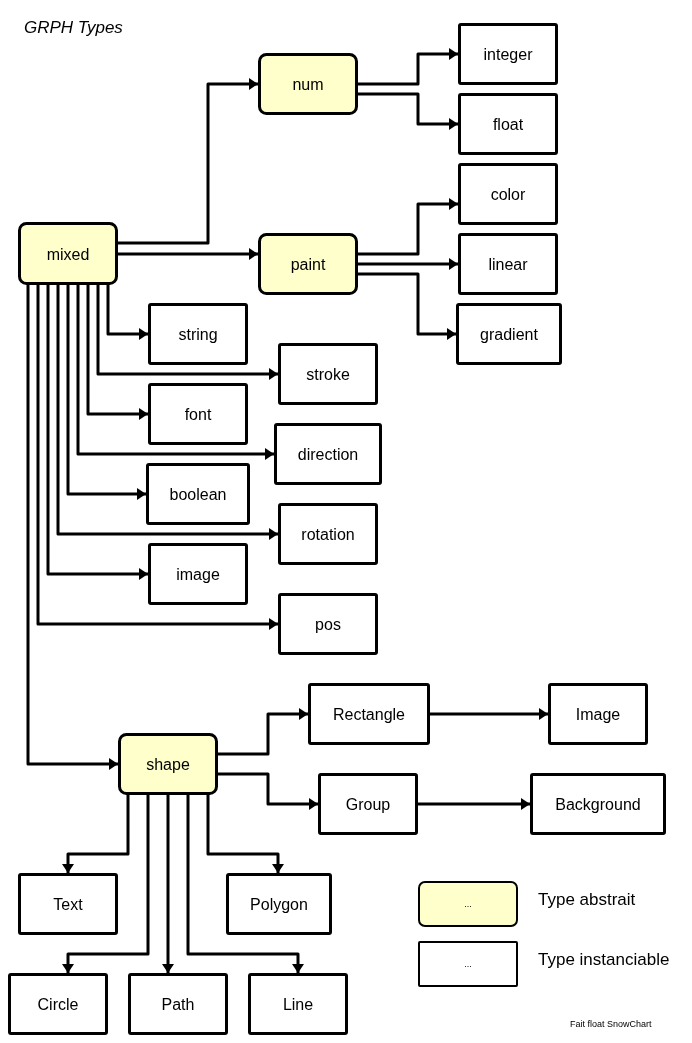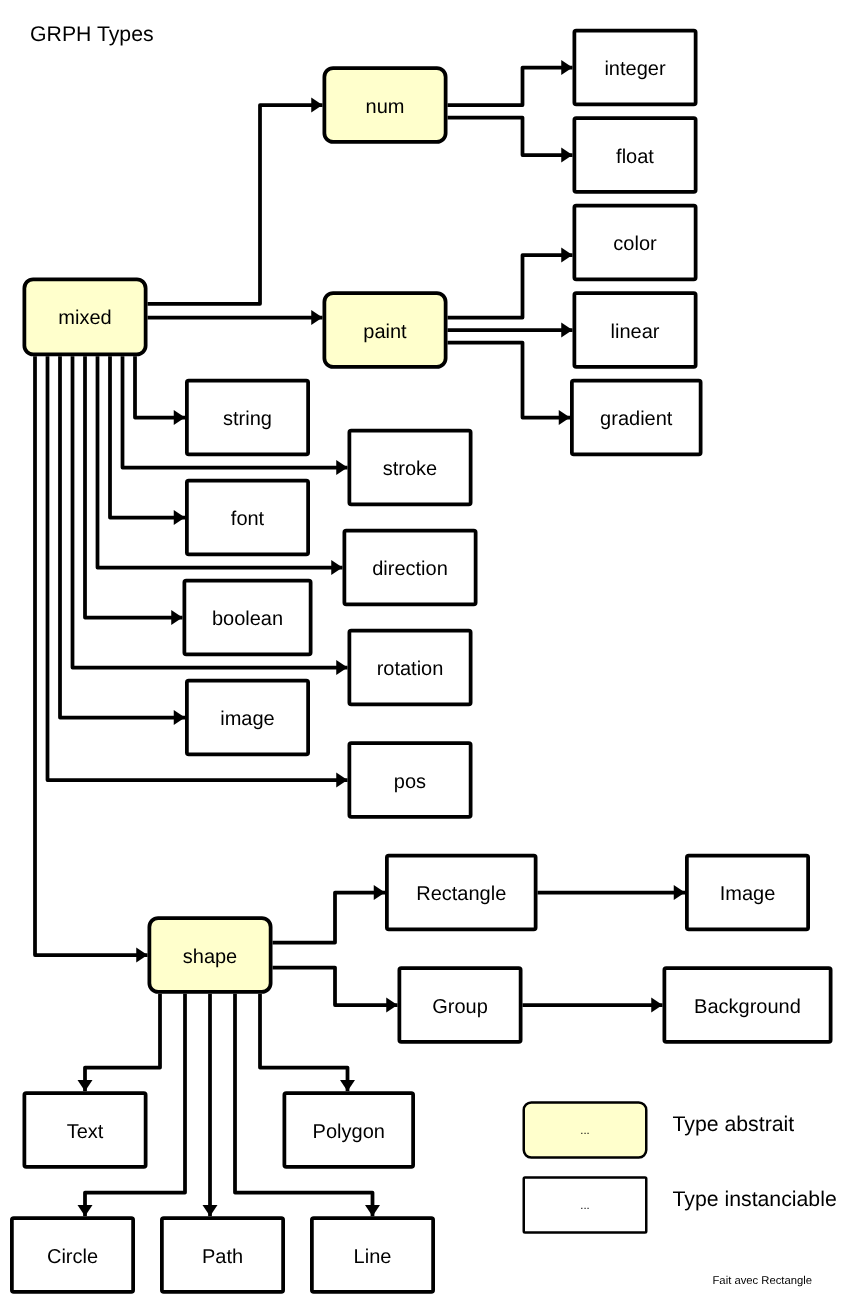--- a/index.html
+++ b/index.html
@@ -1,17 +1,17 @@
 <!DOCTYPE html>
 <html><head>
 <meta charset="utf-8">
 <style>
   html, body { margin: 0; padding: 0; background: #ffffff; }
   body { width: 692px; height: 1043px; position: relative; overflow: hidden; font-family: "Liberation Sans", sans-serif; }
-  #title { position: absolute; left: 24px; top: 18px; font-size: 17px; color: #000; }
+  #title { position: absolute; left: 24px; top: 18px; font-size: 17px; color: #000; font-style: italic; }
   #credit { position: absolute; left: 570px; top: 1019px; font-size: 9px; color: #000; }
   svg { position: absolute; left: 0; top: 0; }
   .node-label { font-family: "Liberation Sans", sans-serif; font-size: 16px; fill: #000; }
   .legend-label { font-family: "Liberation Sans", sans-serif; font-size: 17px; fill: #000; }
   .legend-dots { font-family: "Liberation Sans", sans-serif; font-size: 9px; fill: #000; }
 </style>
 </head>
 <body>
 
 <div id="title">GRPH Types</div>
@@ -230,13 +230,13 @@
         <text x="468" y="907" text-anchor="middle" class="legend-dots">...</text>
         <text x="538" y="905" class="legend-label">Type abstrait</text>
       </g>
       <g>
         <rect x="419" y="942" width="98" height="44" rx="1" ry="1" fill="#ffffff" stroke="#000000" stroke-width="2"></rect>
         <text x="468" y="967" text-anchor="middle" class="legend-dots">...</text>
         <text x="538" y="965" class="legend-label">Type instanciable</text>
       </g>
     </g>
 </svg>
-<div id="credit">Fait avec Rectangle</div>
+<div id="credit">Fait float SnowChart</div>
 
 </body></html>

